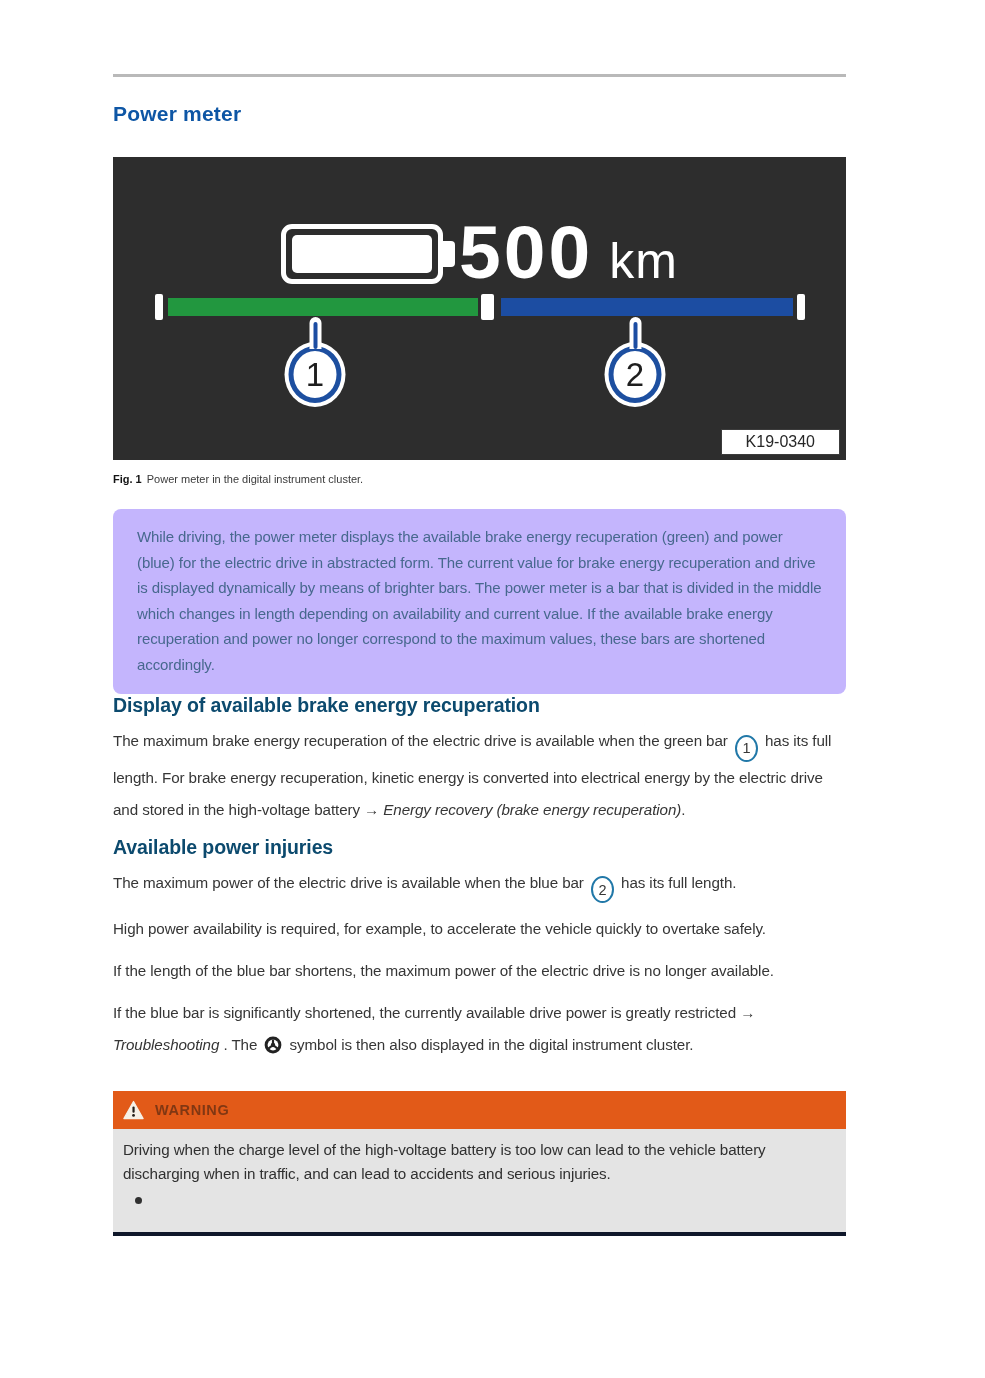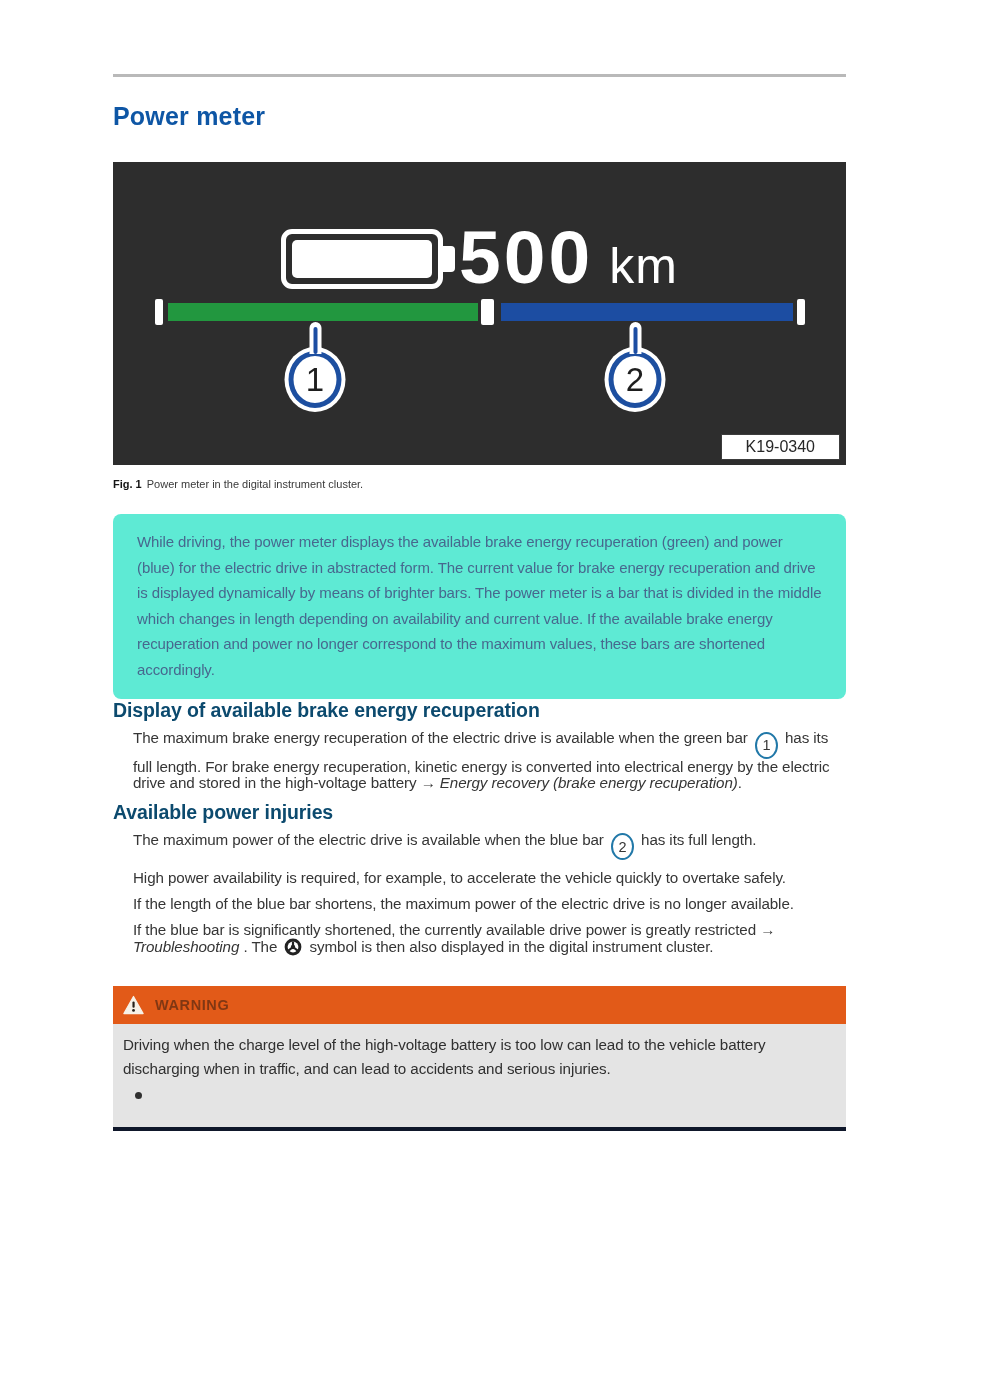--- a/index.html
+++ b/index.html
@@ -9,21 +9,21 @@
     font-family: "Liberation Sans", sans-serif;
     color: #363636;
     position: relative;
   }
   .content { position:absolute; left:113px; top:74px; width:733px; }
 
   .top-divider { height:3px; background:#b9b9b9; }
 
   h1.page-title {
     margin-top:25px;
-    font-size:25px; font-weight:bold; color:#0e56a5; letter-spacing:0.2px;
+    font-size:21px; font-weight:bold; color:#0e56a5; letter-spacing:0.2px;
   }
 
   
   .fig-panel {
     position:relative; margin-top:31px;
     width:733px; height:303px; background:#2d2d2d; overflow:hidden;
   }
   .fig-top-row {
     position:absolute; top:60px; left:0; right:0;
     display:flex; justify-content:center; align-items:center; gap:16px;
@@ -61,28 +61,28 @@
     background:#fff; border:1px solid #3c3c3c;
     padding:0 24px; line-height:24px; font-size:16px; color:#272727;
   }
 
   
   .caption { margin-top:13px; font-size:11px; color:#3a3a3a; }
   .caption .fig-label { font-weight:bold; color:#141414; margin-right:5px; }
 
   
   .info-box {
-    margin-top:24px; background:#5eead4; border-radius:8px;
+    margin-top:24px; background:#c4b5fd; border-radius:8px;
     padding:15px 24px 17px 24px;
     color:#47688e; font-size:15px; line-height:25.5px; letter-spacing:-0.1px;
   }
 
   
   h2.section-heading { font-size:19.5px; font-weight:bold; color:#0c4a6e; letter-spacing:-0.1px; }
-  p.body-para { margin-top:8px; margin-bottom:10px; font-size:15.2px; line-height:16px; color:#363636; letter-spacing:-0.1px;margin-left:20px; }
+  p.body-para { margin-top:8px; margin-bottom:10px; font-size:15.2px; line-height:32px; color:#363636; letter-spacing:-0.1px; }
   .ref-italic { font-style:italic; }
   .inline-callout {
     display:inline-flex; align-items:center; justify-content:center;
     width:23px; height:27px; border:2.5px solid #2178a8; border-radius:50%;
     font-size:14.5px; color:#363636; vertical-align:-7px; margin:0 3px;
   }
   .inline-symbol { vertical-align:-4px; margin:0 3px; }
 
   
   .warning-block { margin-top:30px; }

